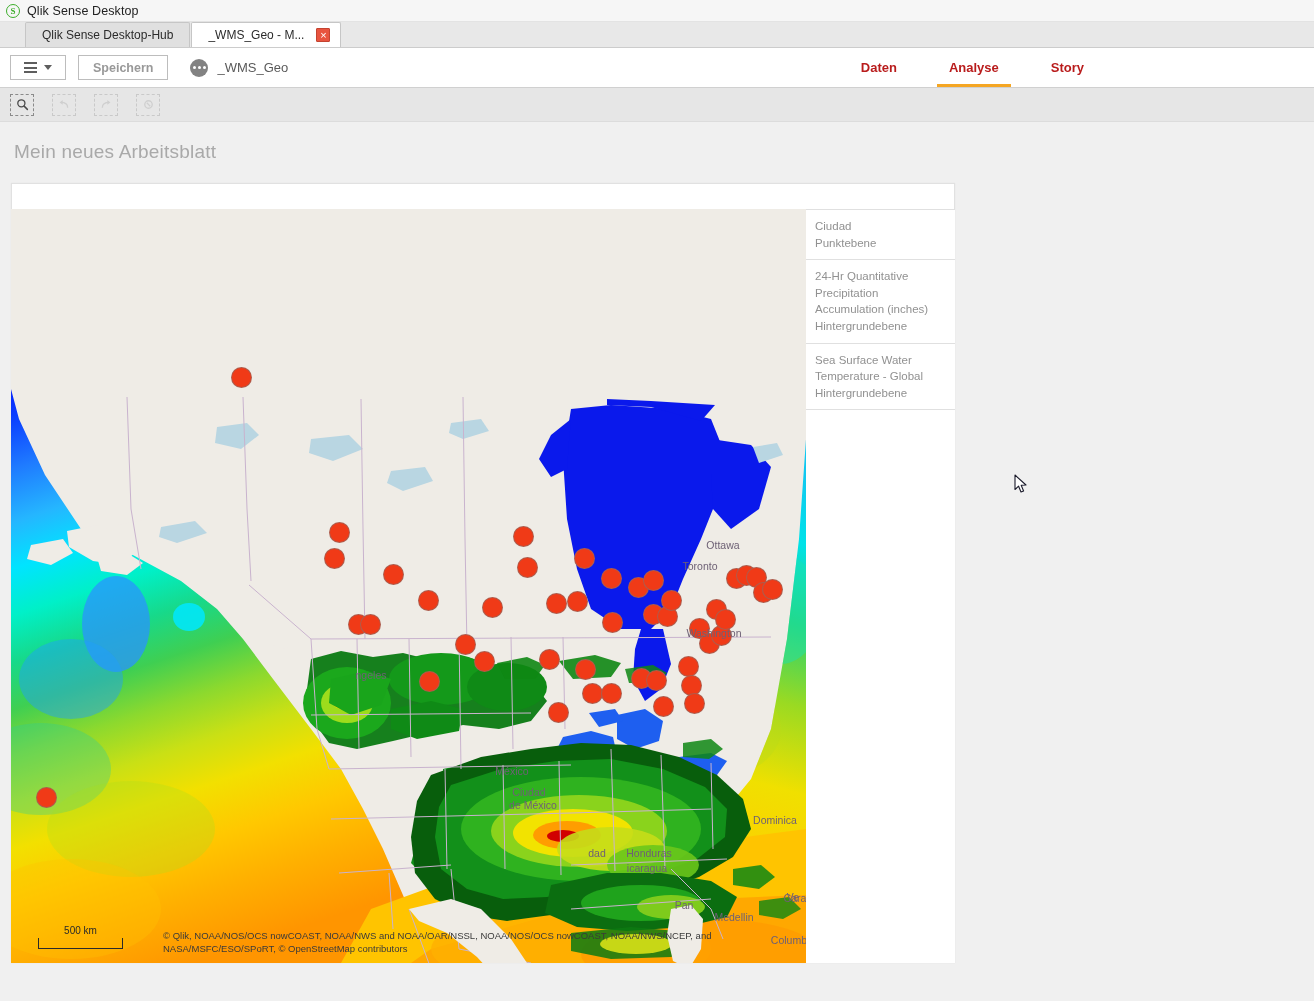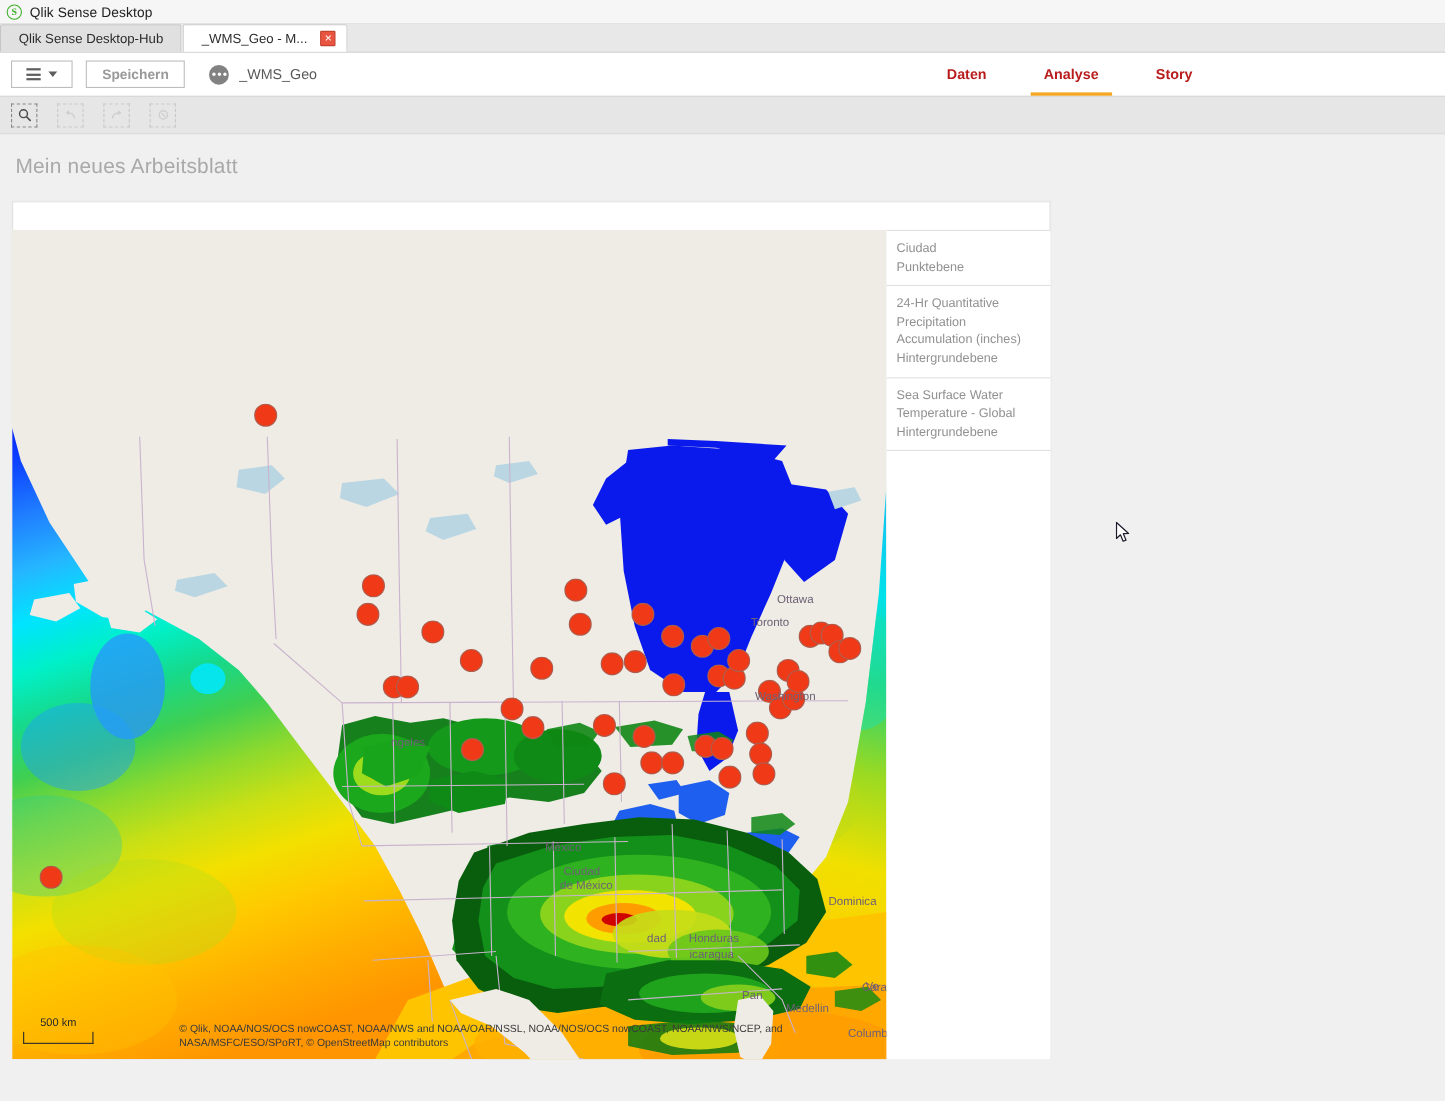--- a/index.html
+++ b/index.html
@@ -33,20 +33,21 @@
     font-size: 12.5px; color: #222; letter-spacing: 0.1px;
   }
 
   
   .tabstrip {
     height: 26px;
     background: #e8e8e8;
     display: flex; align-items: flex-end;
     position: relative;
     border-bottom: 1px solid #cccccc;
+    padding-left: 25px;
   }
   .tab {
     height: 25px;
     display: flex; align-items: center;
     padding: 0 16px;
     font-size: 12px;
     color: #2b2b2b;
     border: 1px solid #c6c6c6;
     border-bottom: none;
     border-radius: 2px 2px 0 0;
@@ -187,22 +188,22 @@
 
   .attribution {
     position: absolute;
     left: 152px; bottom: 8px;
     width: 620px;
     font-size: 9.5px;
     line-height: 13px;
     color: #3a3a3a;
   }
   .scalebar {
-    position: absolute; left: 10px; bottom: 14px;
-    width: 64px; height: 11px;
+    position: absolute; left: 27px; bottom: 14px;
+    width: 85px; height: 11px;
     border: 1.5px solid #2a2a2a;
     border-top: none;
   }
   .scalebar span {
     position: absolute; left: 0; right: 0; top: -13px;
     text-align: center;
     font-size: 10px; color: #2a2a2a;
   }
 
   

